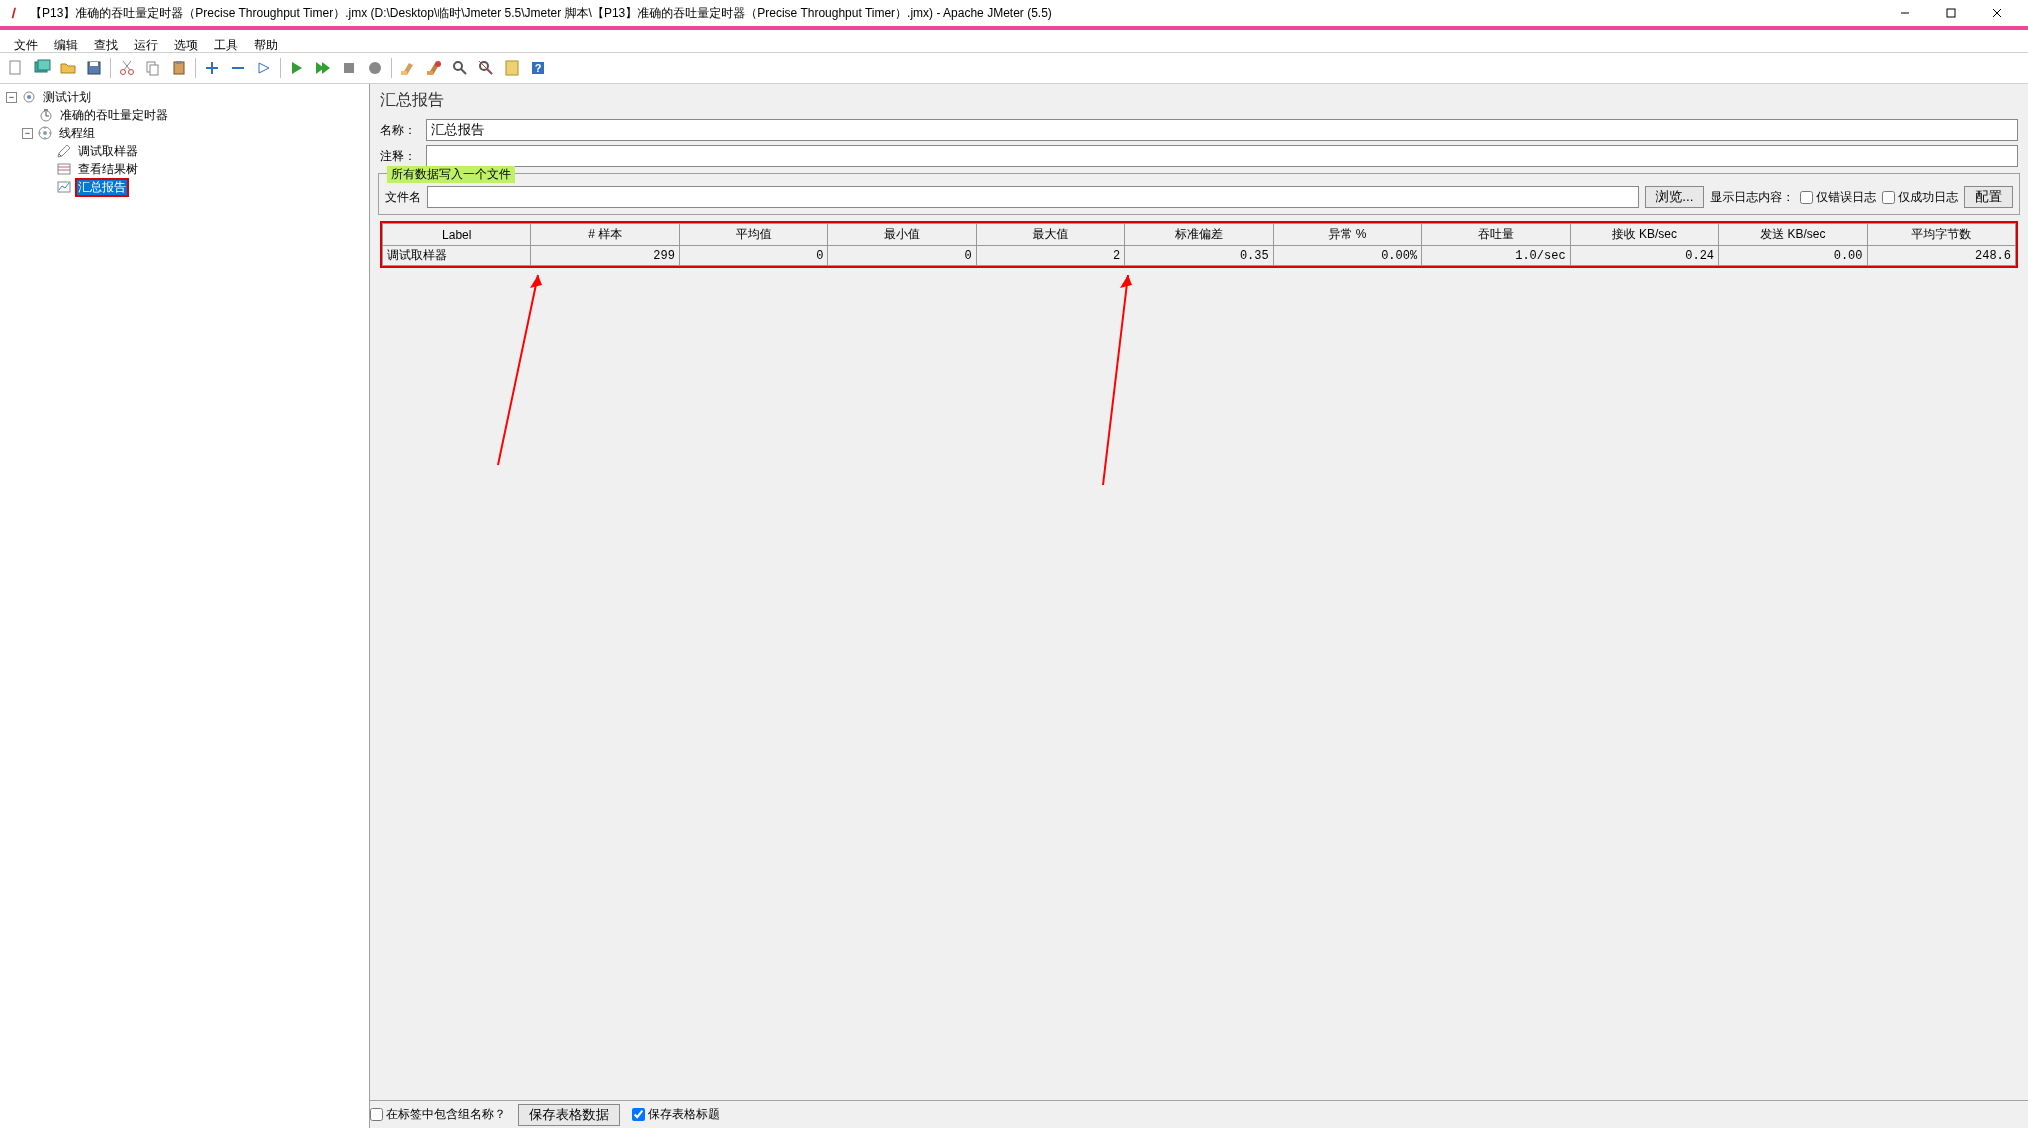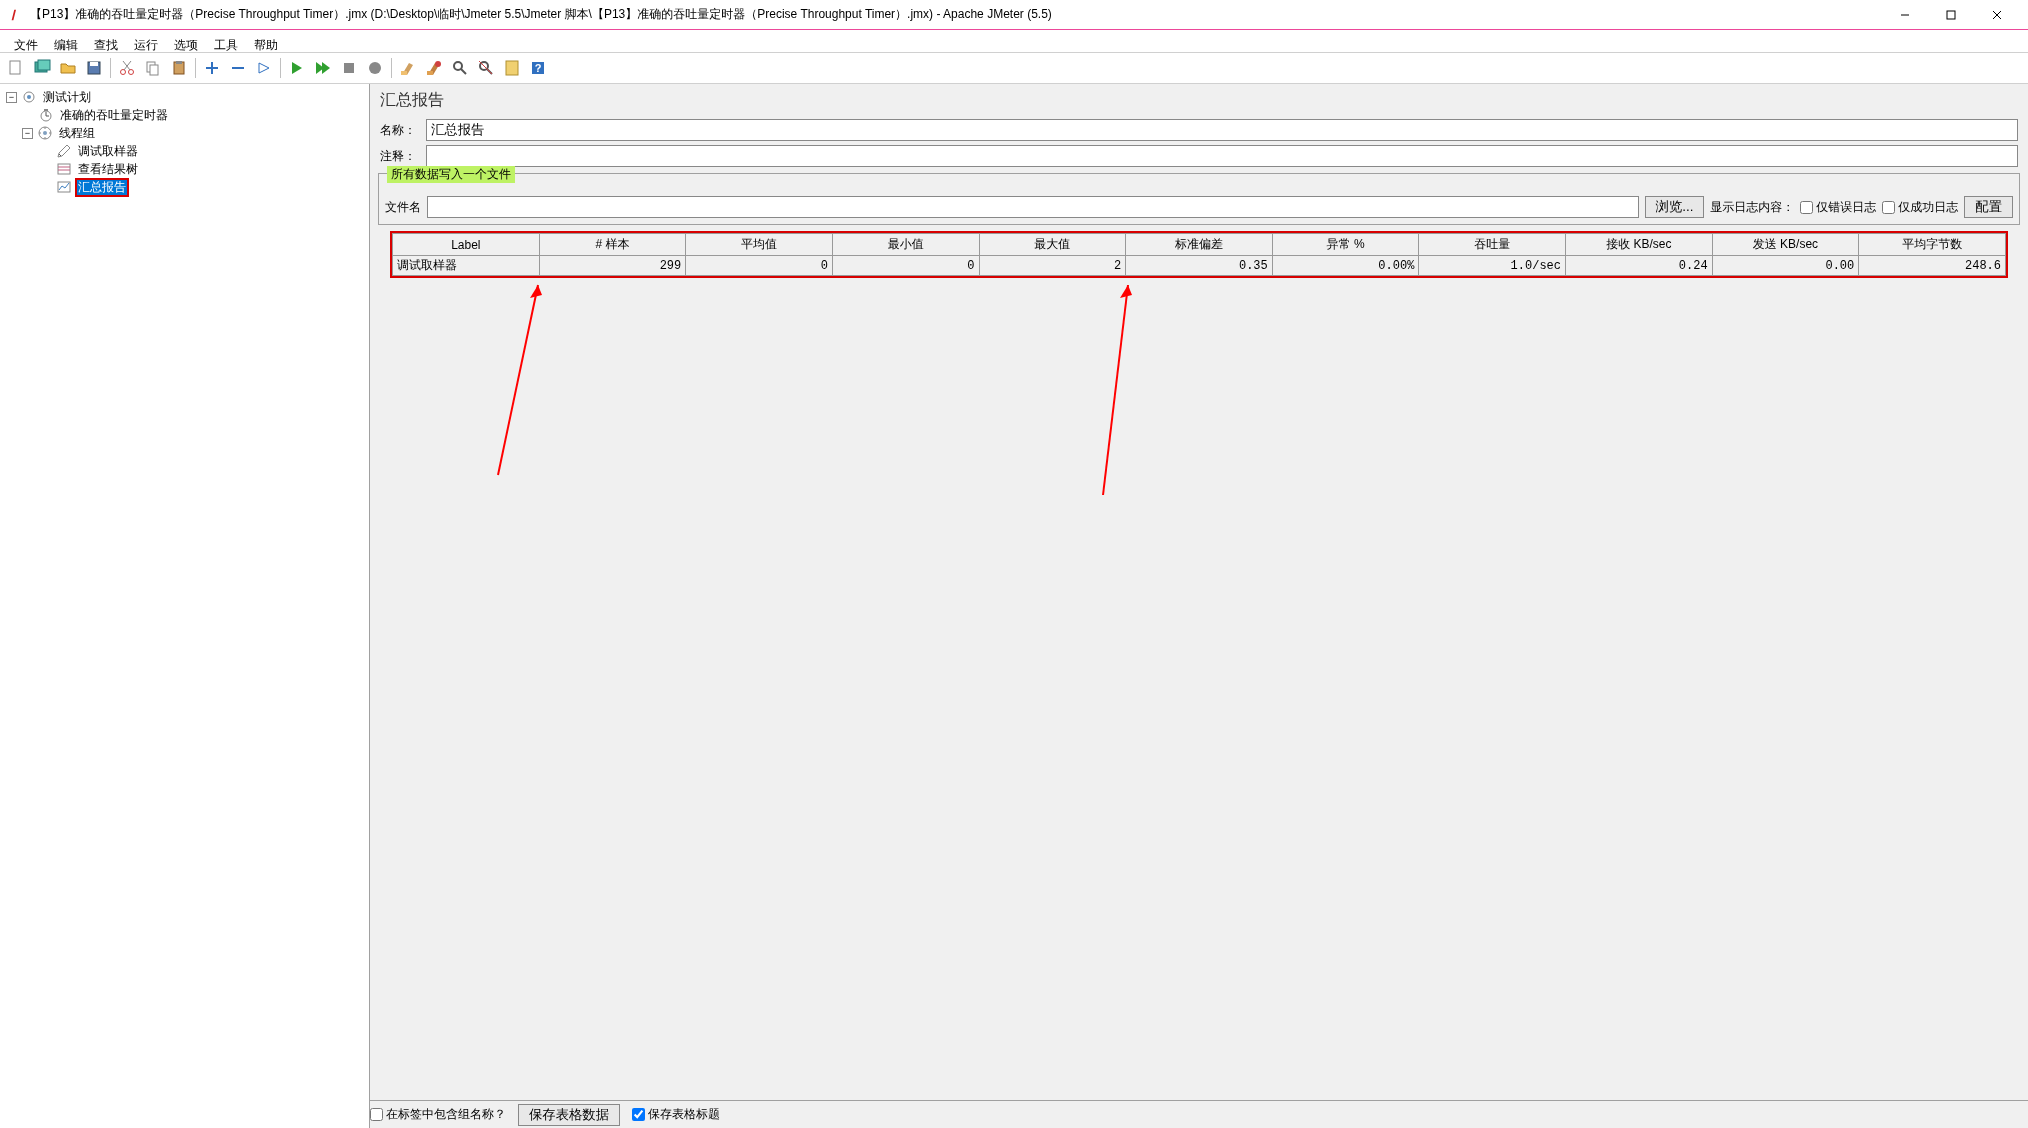--- a/index.html
+++ b/index.html
@@ -1,17 +1,17 @@
 <!DOCTYPE html>
 <html><head>
 <meta charset="utf-8">
 <style>
 * { box-sizing: border-box; margin: 0; padding: 0; }
 body { font-family: "Microsoft YaHei", "SimSun", Arial, sans-serif; font-size: 12px; background: #fff; overflow: hidden; }
-.titlebar { height: 30px; display: flex; align-items: center; padding: 0 8px; background: #fff; border-bottom: 1px solid #ec4899; }
+.titlebar { height: 30px; display: flex; align-items: center; padding: 0 8px; background: #fff; border-bottom: 4px solid #ec4899; }
 .titlebar-icon { width: 16px; height: 16px; margin-right: 6px; display: flex; align-items: center; justify-content: center; }
 .titlebar-icon svg { width: 14px; height: 14px; }
 .titlebar-title { flex: 1; color: #000; }
 .winbtns { display: flex; }
 .winbtn { width: 46px; height: 30px; display: flex; align-items: center; justify-content: center; cursor: pointer; }
 .menubar { height: 22px; display: flex; align-items: center; padding: 0 6px; background: #fff; }
 .menuitem { padding: 2px 8px; cursor: pointer; margin-top: 9px; }
 .toolbar { height: 32px; display: flex; align-items: center; padding: 0 4px; background: #fff; border-top: 1px solid #d0d0d0; border-bottom: 1px solid #d0d0d0; gap: 2px; }
 .tbtn { width: 24px; height: 24px; display: flex; align-items: center; justify-content: center; cursor: pointer; border-radius: 2px; }
 .tbtn svg { width: 18px; height: 18px; }
@@ -25,26 +25,26 @@
 .tree-icon { width: 16px; height: 16px; margin-right: 4px; display: flex; align-items: center; justify-content: center; }
 .tree-label { padding: 0 2px; text-align: center; }
 .tree-label.selected { background: #0078d7; color: #fff; outline: 2px solid #d80000; outline-offset: -1px; }
 .right-panel { flex: 1; display: flex; flex-direction: column; background: #f0f0f0; }
 .panel-title { font-size: 16px; padding: 6px 10px; color: #333; }
 .form-row { display: flex; align-items: center; padding: 2px 10px; gap: 6px; }
 .form-label { width: 40px; text-align: left; }
 .form-input { flex: 1; height: 22px; border: 1px solid #888; padding: 0 4px; background: #fff; }
 .fieldset { border: 1px solid #a0a0a0; margin: 4px 8px; padding: 4px 6px 6px; position: relative; }
 .fieldset-legend { position: absolute; top: -8px; left: 8px; background: #bef264; padding: 0 4px; font-size: 12px; }
-.file-row { display: flex; align-items: center; gap: 6px; margin-top: 18px; }
+.file-row { display: flex; align-items: center; gap: 6px; margin-top: 8px; }
 .file-input { flex: 1; height: 22px; border: 1px solid #888; background: #fff; }
 .btn { height: 22px; padding: 0 10px; border: 1px solid #888; background: #e8e8e8; cursor: pointer; }
 .chk { display: flex; align-items: center; gap: 3px; }
 .chk input { width: 13px; height: 13px; }
-.table-wrap { margin: 4px 22px; outline: 2px solid #d80000; flex-shrink: 0; }
+.table-wrap { margin: 4px 12px; outline: 2px solid #d80000; flex-shrink: 0; }
 .rtable { width: 100%; border-collapse: collapse; background: #f0f0f0; table-layout: fixed; }
 .rtable th { border: 1px solid #999; font-weight: normal; padding: 2px 4px; height: 20px; background: #f0f0f0; font-family: inherit; }
 .rtable td { border: 1px solid #999; padding: 1px 4px; height: 16px; font-family: "Courier New", monospace; font-size: 12px; }
 .rtable td.txt { text-align: left; }
 .rtable td.num { text-align: right; }
 .empty-area { flex: 1; position: relative; margin: 0 8px; background: #f0f0f0; }
 .arrow { position: absolute; }
 .bottom-bar { height: 28px; border-top: 1px solid #a0a0a0; display: flex; align-items: center; justify-content: flex-start; gap: 12px; background: #f0f0f0; }
 </style>
 </head>

